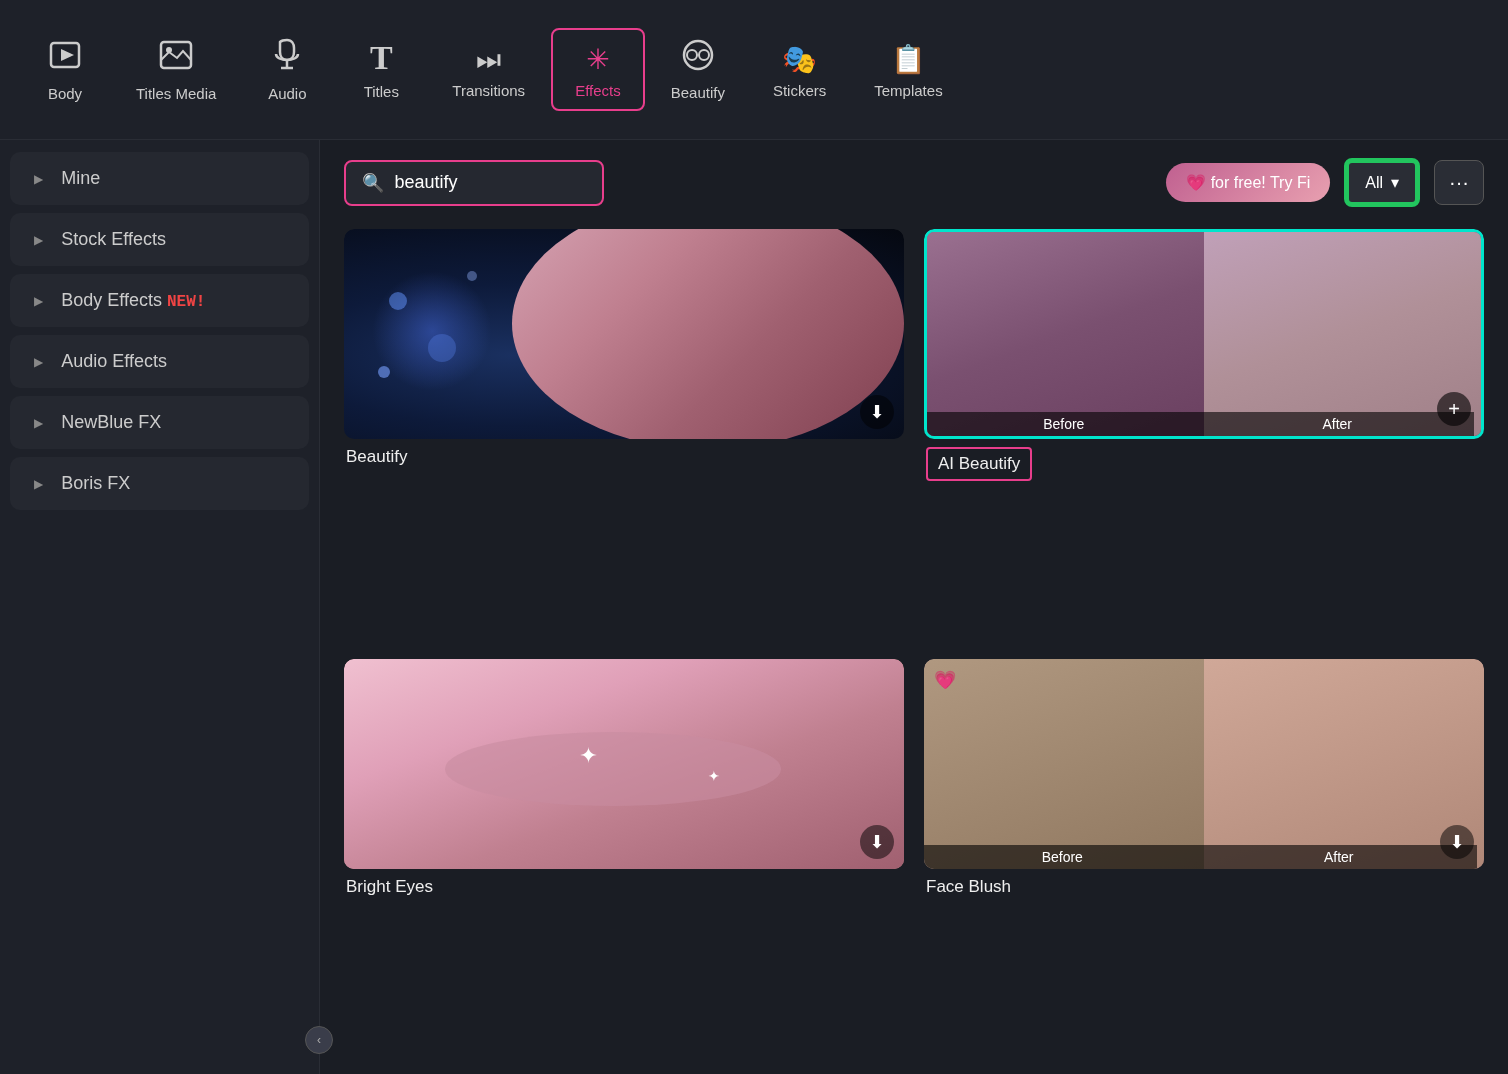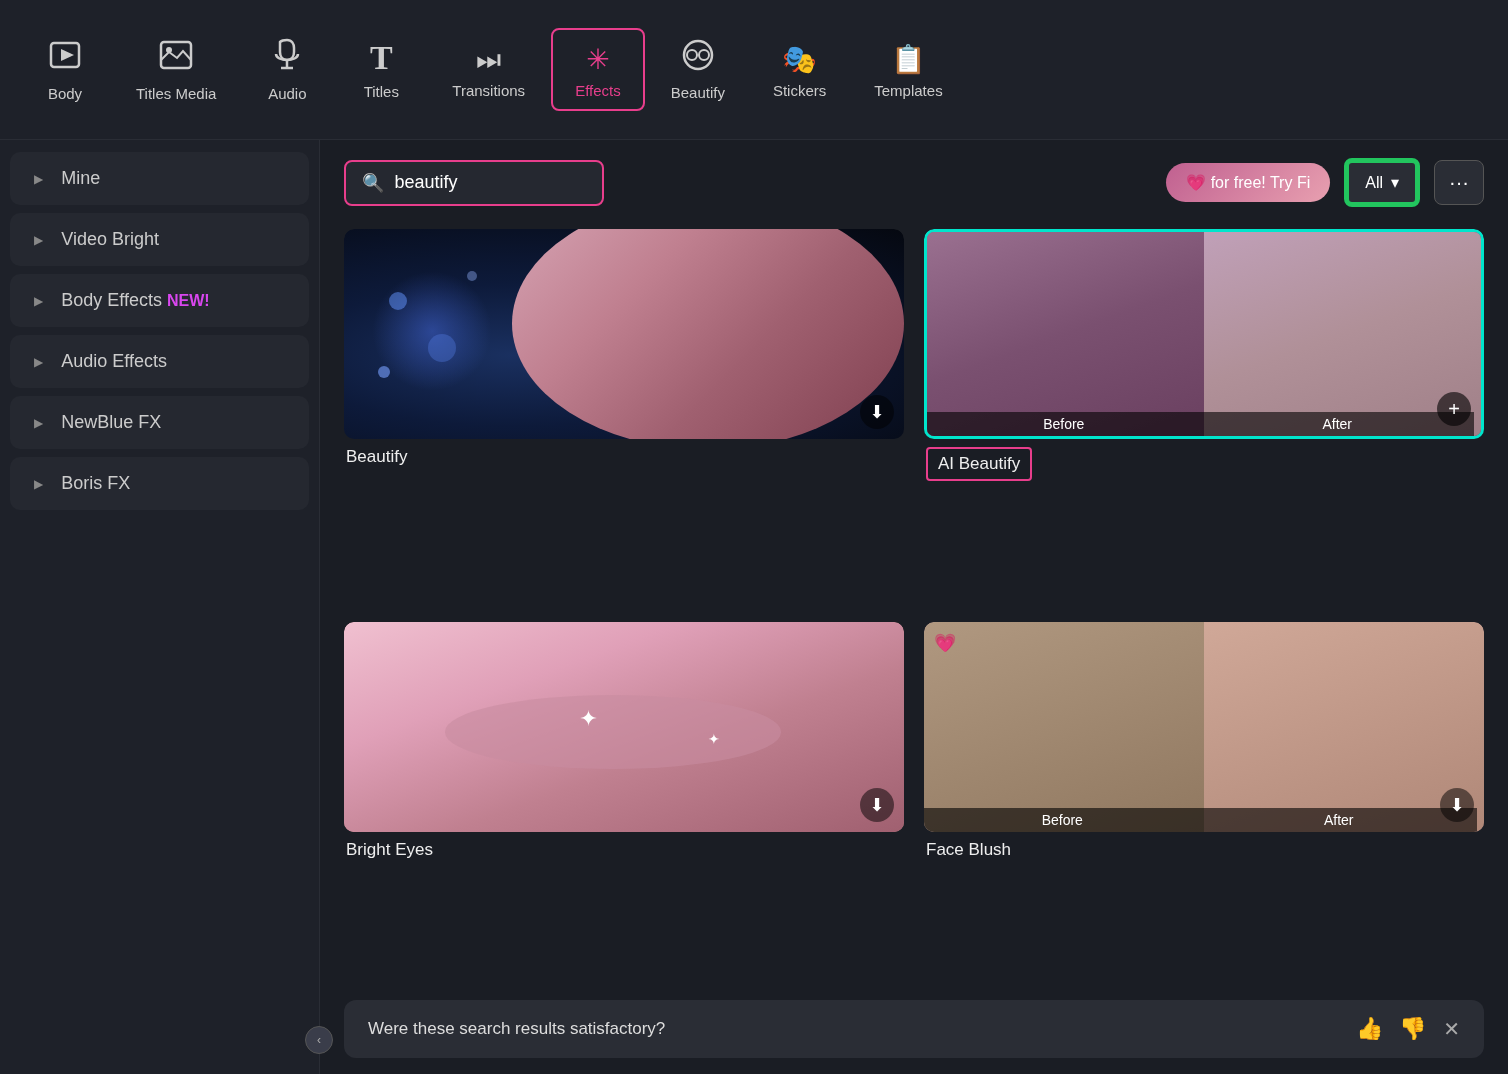--- a/index.html
+++ b/index.html
@@ -76,23 +76,24 @@
       gap: 14px;
       background: #252830;
     }
     .sidebar-chevron {
       font-size: 12px;
       color: #888;
       margin-right: 4px;
     }
     .sidebar-label { flex: 1; }
     .new-badge {
-      color: #d946ef;
+      color: #ef4444;
       font-weight: bold;
       font-size: 16px;
+      font-family: Liberation Mono, monospace;
     }
     .sidebar-collapse-btn {
       position: absolute;
       bottom: 20px;
       right: -14px;
       width: 28px;
       height: 28px;
       background: #3a3d4a;
       border-radius: 50%;
       display: flex;
@@ -395,21 +396,21 @@
 
 <div class="main-layout">
 
   <div class="sidebar">
   <div class="sidebar-item">
         <span class="sidebar-chevron">▶</span>
         <span class="sidebar-label">Mine</span>
       </div>
       <div class="sidebar-item">
         <span class="sidebar-chevron">▶</span>
-        <span class="sidebar-label">Video Bright</span>
+        <span class="sidebar-label">Stock Effects</span>
       </div>
       <div class="sidebar-item">
         <span class="sidebar-chevron">▶</span>
         <span class="sidebar-label">Body Effects <span class="new-badge">NEW!</span></span>
       </div>
       <div class="sidebar-item">
         <span class="sidebar-chevron">▶</span>
         <span class="sidebar-label">Audio Effects</span>
       </div>
       <div class="sidebar-item">
@@ -506,22 +507,15 @@
             </div>
             <div class="download-icon">⬇</div>
           </div>
           <div class="effect-label">
             <span>Face Blush</span>
           </div>
         </div>
 
       </div>
 
-      <div class="feedback-bar">
-        <span>Were these search results satisfactory?</span>
-        <div class="spacer"></div>
-        <span class="thumb-btn">👍</span>
-        <span class="thumb-btn">👎</span>
-        <span class="close-btn">✕</span>
-      </div>
     </div>
   </div>
 </div>
 
 </body></html>

